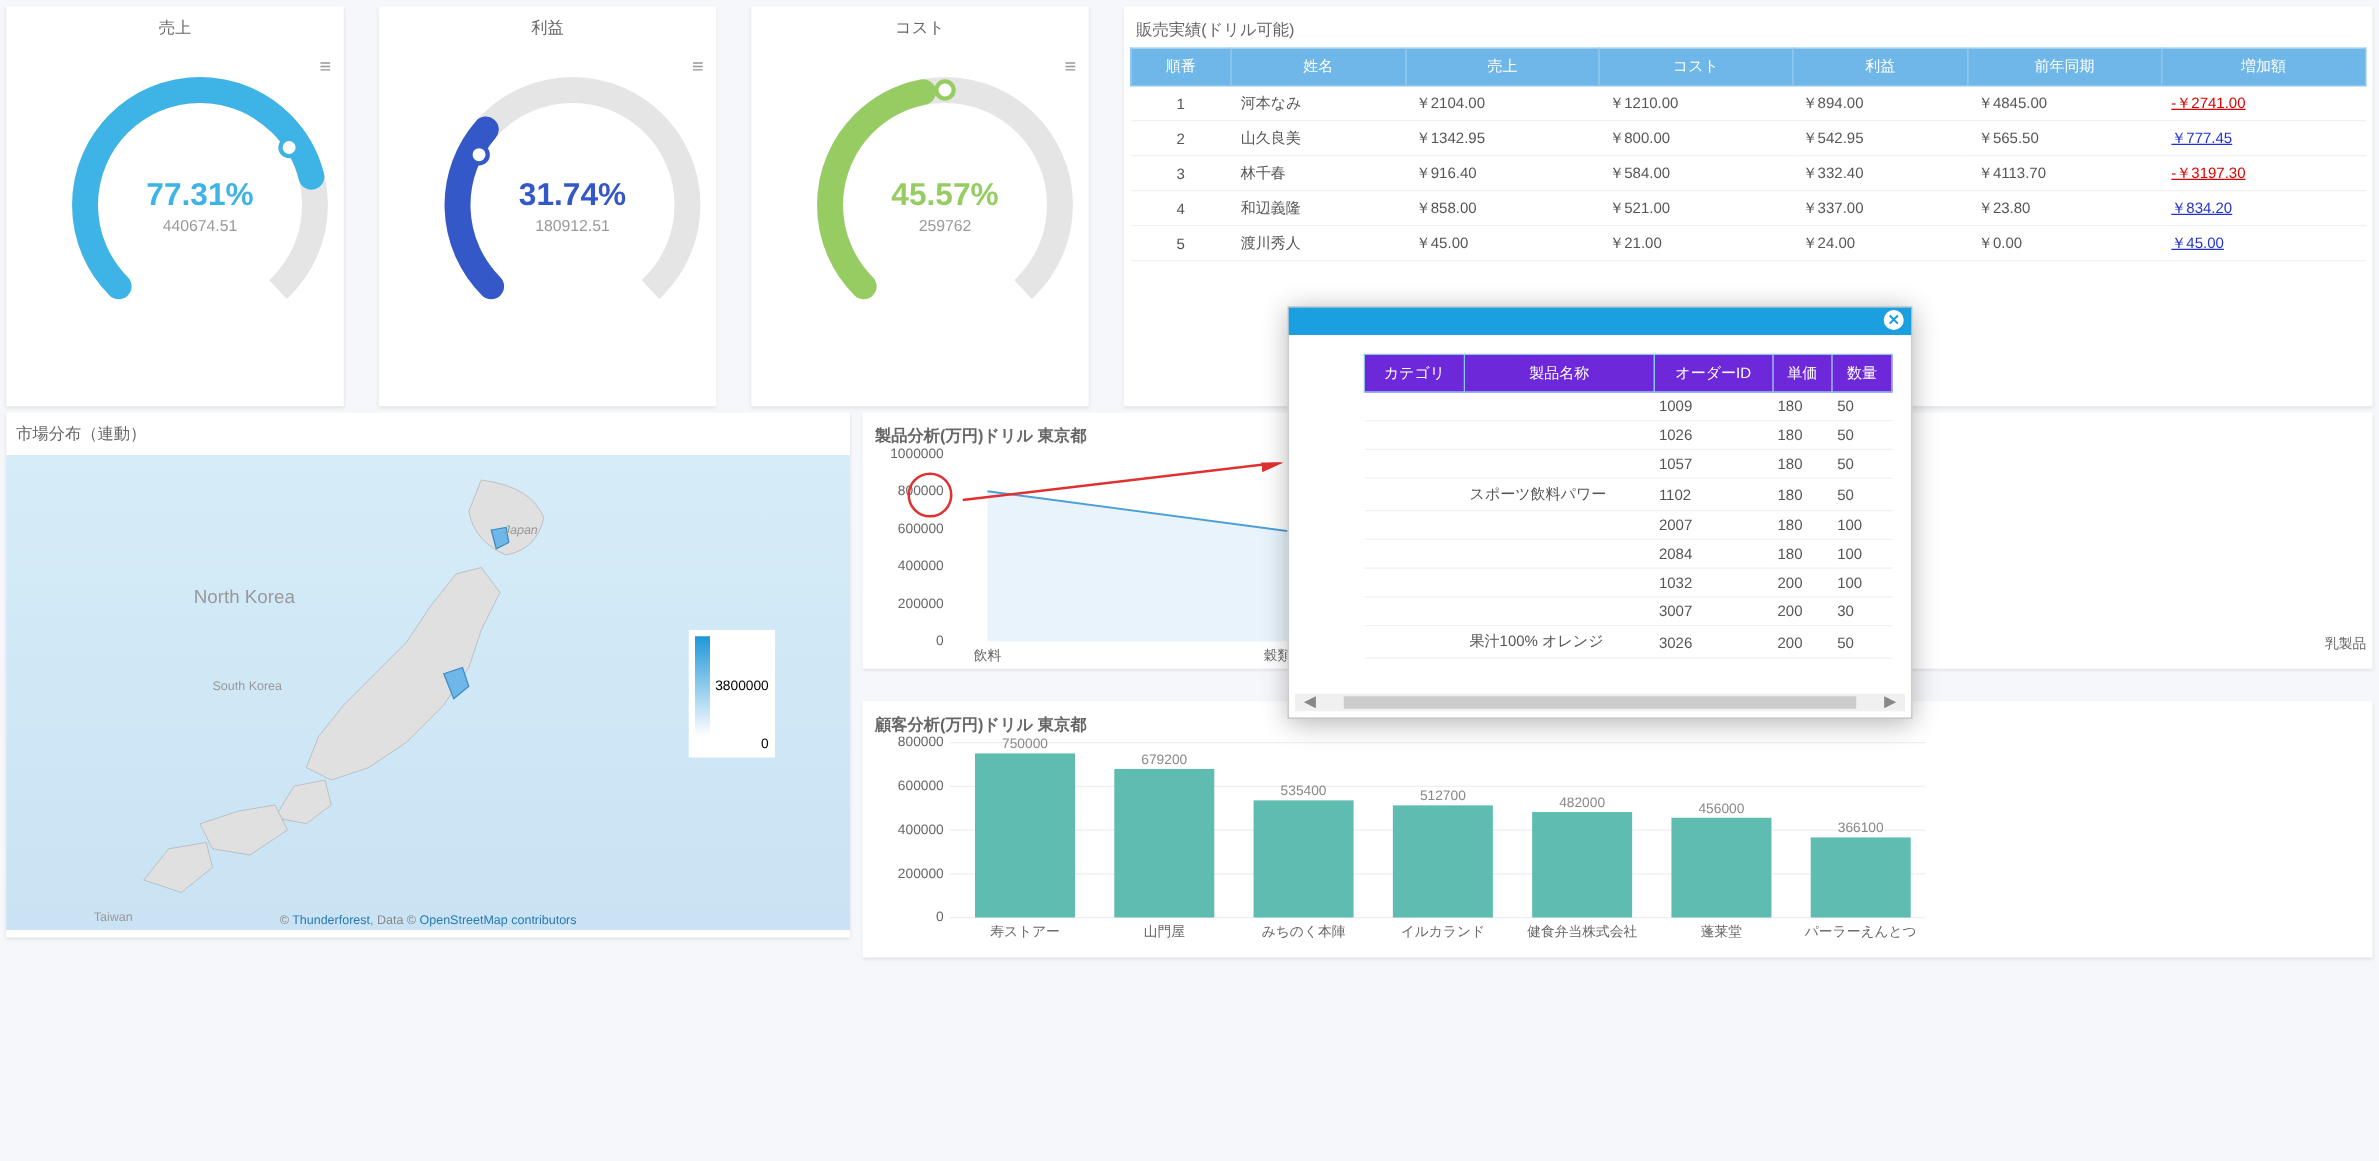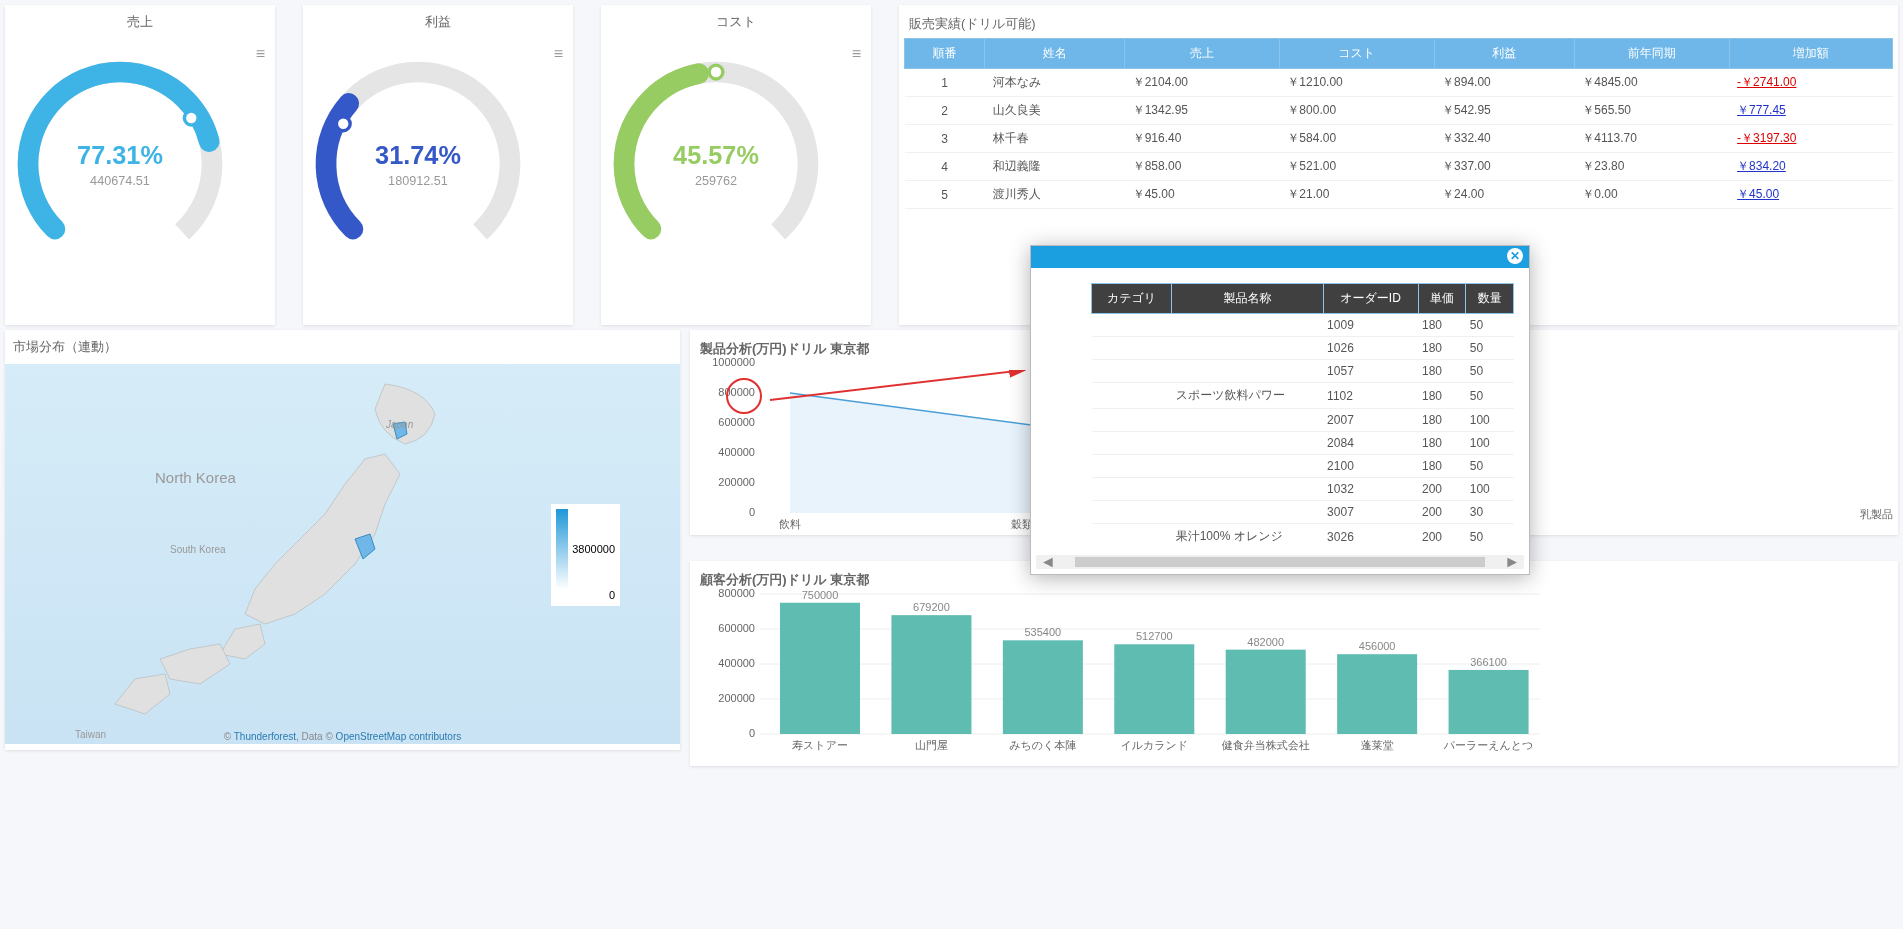--- a/index.html
+++ b/index.html
@@ -2,21 +2,21 @@
 <html><head>
 <meta charset="utf-8">
 <style>
 *{box-sizing:border-box;margin:0;padding:0;font-family:"Meiryo","Hiragino Sans",sans-serif}
 body{background:#f5f7fa;width:1903px;overflow:hidden}
 .row{display:flex;gap:28px;padding:5px}
 .card{background:#fff;box-shadow:0 1px 3px rgba(0,0,0,.1);position:relative}
 .gcard{flex:0 0 270px;height:320px}
 .gtitle{text-align:center;font-size:13px;color:#666;padding:8px}
 .hamb{position:absolute;right:10px;top:40px;cursor:pointer;color:#999;font-size:16px}
-.gauge{display:flex;flex-direction:column;align-items:flex-start;margin-top:10px}
+.gauge{display:flex;flex-direction:column;align-items:flex-end;margin-top:10px}
 .gauge svg{width:230px;height:230px}
 .sales-card{flex:1;height:320px;padding:5px}
 .stitle{font-size:13px;color:#666;padding:5px}
 table{width:100%;border-collapse:collapse;font-size:12px}
 th{background:#6fb7e8;color:#fff;padding:6px;font-weight:normal;border:1px solid #8cc5ec}
 td{padding:5px 8px;border-bottom:1px solid #f0f0f0;color:#555}
 td.ctr{text-align:center}
 .neg{color:#d00;text-decoration:underline}
 .pos{color:#23c;text-decoration:underline}
 .row2{display:flex;gap:10px;padding:0 5px 5px 5px}
@@ -30,21 +30,21 @@
 .right-col{flex:1;display:flex;flex-direction:column;gap:26px}
 .pcard{height:205px;padding:10px;position:relative}
 .ptitle{font-size:13px;color:#666;font-weight:bold}
 .barlbl{font-size:11px;fill:#888;text-anchor:middle}
 .xlbl{font-size:11px;fill:#666;text-anchor:middle}
 .ylbl{font-size:11px;fill:#666;text-anchor:end}
 .popup{position:absolute;left:1030px;top:245px;width:500px;height:330px;background:#fff;box-shadow:0 3px 20px rgba(0,0,0,.3);border:1px solid #bbb}
 .pophdr{background:#1b9fe0;height:22px;position:relative}
 .popclose{position:absolute;right:6px;top:2px;width:16px;height:16px;border-radius:50%;background:#fff;color:#1b9fe0;font-size:12px;font-weight:bold;text-align:center;line-height:16px;cursor:pointer}
 .popbody{padding:15px 15px 0 60px;height:280px;overflow:hidden}
-.ptab th{background:#404040}
+.ptab th{background:#6d28d9}
 .ptab td{padding:4px}
 .popscroll{position:absolute;bottom:5px;left:5px;right:5px;height:14px;background:#f0f0f0;display:flex;align-items:center}
 .scrollthumb{background:#ccc;height:10px;flex:1;margin:0 15px}
 .arrow{position:absolute;left:770px;top:370px;pointer-events:none}
 .circle{position:absolute;left:726px;top:378px;width:36px;height:36px;border:2px solid #e03030;border-radius:50%;pointer-events:none}
 .dairy{position:absolute;right:0;top:505px;font-size:11px;color:#666;padding:2px 10px}
 .jpn{position:absolute}
 </style>
 </head>
 <body>
@@ -167,21 +167,21 @@
           <path d="M 360 95 L 380 90 L 395 110 L 380 140 L 370 170 L 350 200 L 320 230 L 290 250 L 260 260 L 240 250 L 250 225 L 270 200 L 295 175 L 320 150 L 340 120 Z"></path>
           <path d="M 230 265 L 255 260 L 260 280 L 240 295 L 215 290 Z"></path>
           <path d="M 185 285 L 215 280 L 225 300 L 195 320 L 165 315 L 155 295 Z"></path>
           <path d="M 130 315 L 160 310 L 165 330 L 140 350 L 110 340 Z"></path>
         </g>
         <g fill="#6fb7e8" stroke="#3a8cc0">
           <path d="M 350 175 L 365 170 L 370 185 L 358 195 Z"></path>
           <path d="M 388 60 L 400 58 L 402 70 L 392 75 Z"></path>
         </g>
       </svg>
-      <div class="jpn" style="left:381px;top:55px;font-size:10px;color:#999;font-style:italic">Japan</div>
+      <div class="jpn" style="left:398px;top:55px;font-size:10px;color:#999;font-style:italic">Japan</div>
       <div class="jpn" style="left:150px;top:105px;font-size:15px;color:#999">North Korea</div>
       <div class="jpn" style="left:165px;top:180px;font-size:10px;color:#999">South Korea</div>
       <div class="jpn" style="left:70px;top:365px;font-size:10px;color:#999">Taiwan</div>
       <div class="legend">
         <div style="display:flex;align-items:center">
             <div class="legend-bar"></div>
             <div style="margin-left:4px">
               <div>3800000</div>
             </div>
           </div>
@@ -313,27 +313,20 @@
           <tr>
             <td></td>
             <td></td>
             <td>2084</td>
             <td>180</td>
             <td>100</td>
           </tr>
           <tr>
             <td></td>
             <td></td>
-            <td>2100</td>
-            <td>180</td>
-            <td>50</td>
-          </tr>
-          <tr>
-            <td></td>
-            <td></td>
             <td>1032</td>
             <td>200</td>
             <td>100</td>
           </tr>
           <tr>
             <td></td>
             <td></td>
             <td>3007</td>
             <td>200</td>
             <td>30</td>

